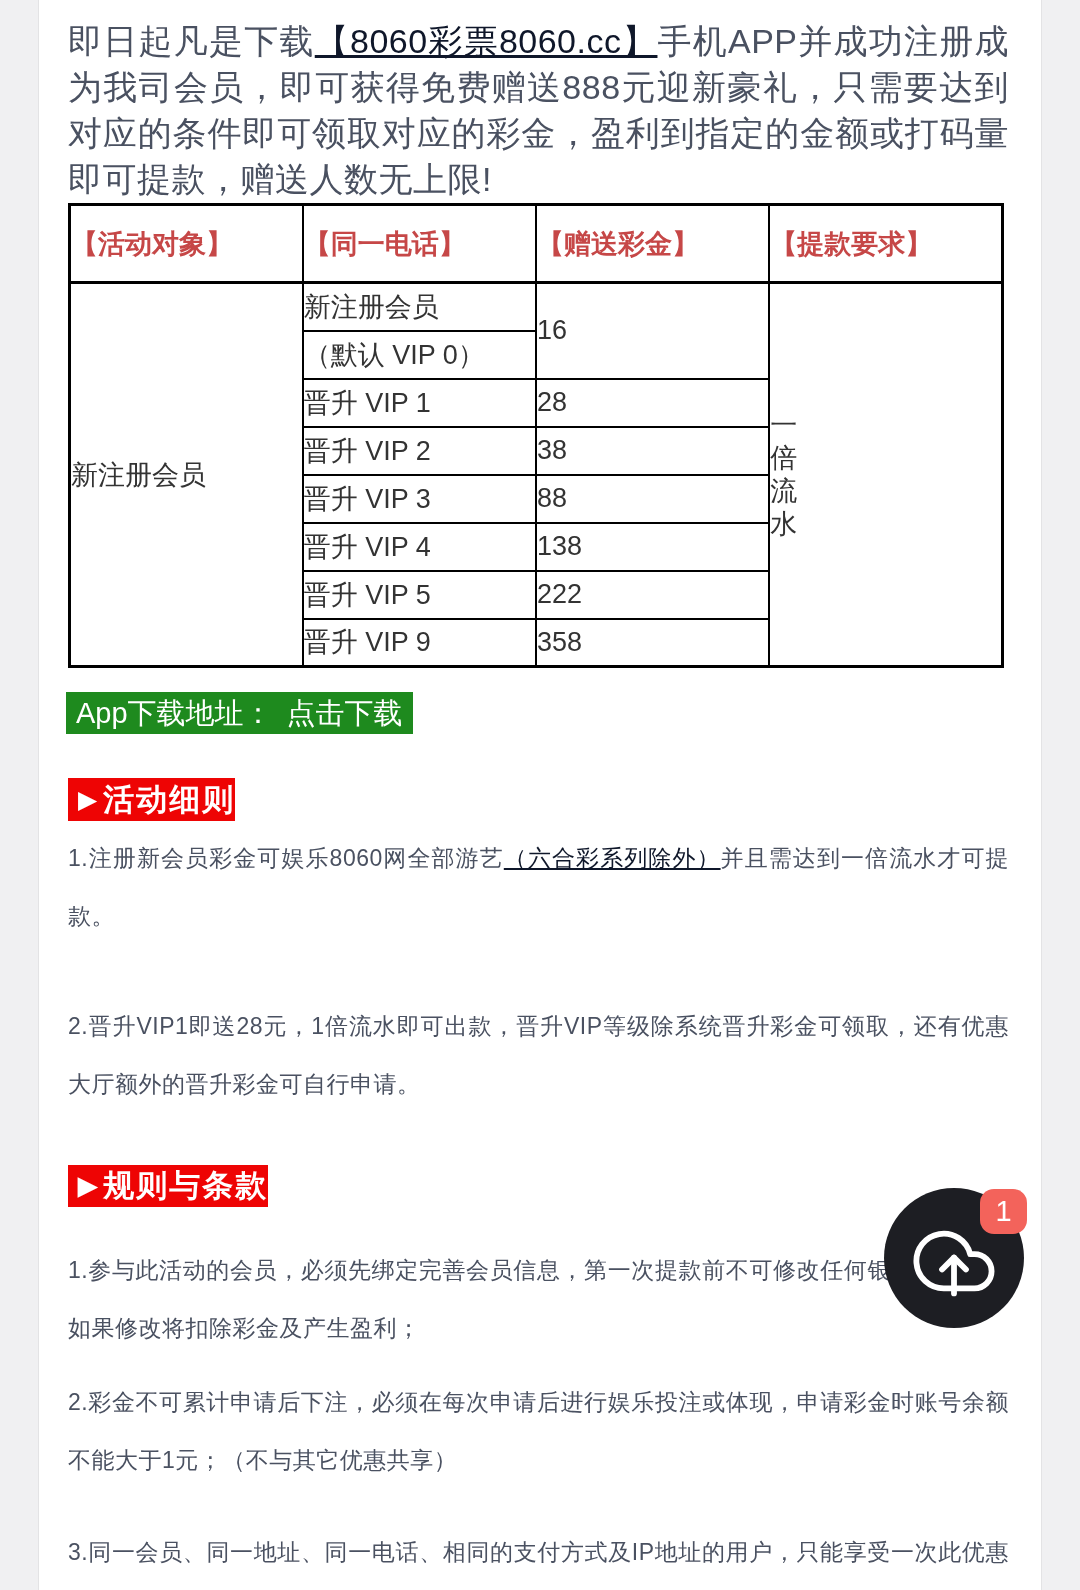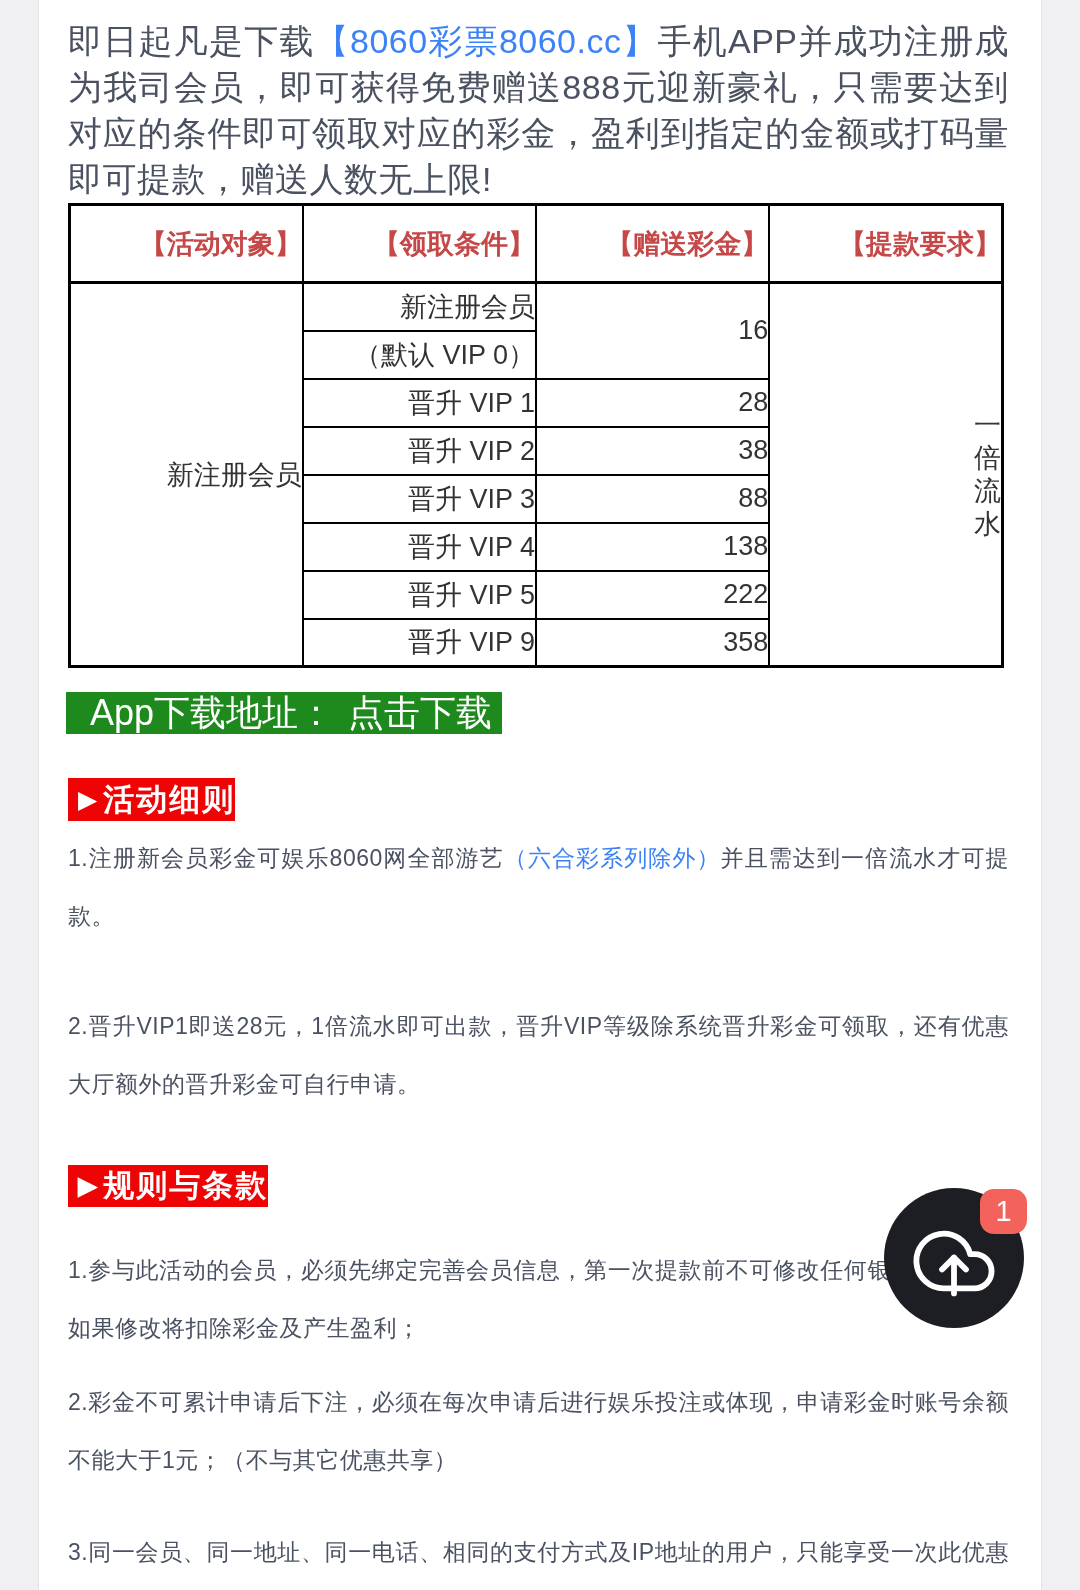--- a/index.html
+++ b/index.html
@@ -14,45 +14,45 @@
     background:#ffffff;
     border-left:1px solid #e3e3e5;
     border-right:1px solid #e3e3e5;
   }
   .content { padding:18px 32px 0 29px; }
 
   .intro {
     font-size:34px; line-height:46px; color:#4a5161;
     text-align:justify; letter-spacing:0.5px;
   }
-  .red-text { color:#3b82f6; }
+  .red-text { color:#0f172a;text-decoration:underline; }
 
   table.promo {
     border-collapse:collapse; table-layout:fixed;
     width:936px; margin-top:1px;
     border:3px solid #000;
   }
   table.promo th, table.promo td {
-    border:2px solid #000; text-align:right; vertical-align:middle;
+    border:2px solid #000; text-align:left; vertical-align:middle;
   }
   table.promo th {
     height:78px; font-size:27px; font-weight:bold; color:#c64747;
     border-bottom:3px solid #000;
   }
   table.promo td { height:48px; font-size:27px; color:#333333; }
   td.num { font-family:"Liberation Sans","DejaVu Sans",sans-serif; font-size:28px; color:#2a2a2a; }
   td.v-req {
     font-family:"Liberation Serif","DejaVu Serif",serif;
     font-size:27px; color:#222; white-space:pre-line; line-height:33px;
   }
 
   .download-bar {
     display:inline-block; margin-top:24px; margin-left:-2px;
     background:#1e8a1e; color:#fff;
-    font-size:36px; line-height:42px; padding:0 10px 0 24px;
+    font-size:29px; line-height:42px; padding:0 10px 0 10px;
   }
   .download-bar .link { margin-left:14px; cursor:pointer; }
 
   .badge {
     display:inline-block; background:#ee0404; color:#fff;
     font-size:31px; line-height:42px; padding:0 0 0 10px;
     font-weight:bold; letter-spacing:2px;
   }
   .badge .arrow { font-size:25px; margin-right:6px; vertical-align:2px; letter-spacing:0; }
   .badge-row1 { margin-top:44px; }
@@ -87,21 +87,21 @@
 
 <div class="card">
   <div class="content">
 
     <p class="intro"><span>即日起凡是下载</span><span class="red-text">【8060彩票8060.cc】</span><span>手机APP并成功注册成为我司会员，即可获得免费赠送888元迎新豪礼，只需要达到对应的条件即可领取对应的彩金，盈利到指定的金额或打码量即可提款，赠送人数无上限!</span></p>
 
     <table class="promo">
       <thead>
         <tr>
           <th>【活动对象】</th>
-          <th>【领取条件】</th>
+          <th>【同一电话】</th>
           <th>【赠送彩金】</th>
           <th>【提款要求】</th>
         </tr>
       </thead>
       <tbody>
         <tr>
           <td rowspan="8">新注册会员</td>
           <td>新注册会员</td>
           <td class="num" rowspan="2">16</td>
           <td class="v-req" rowspan="8">一

